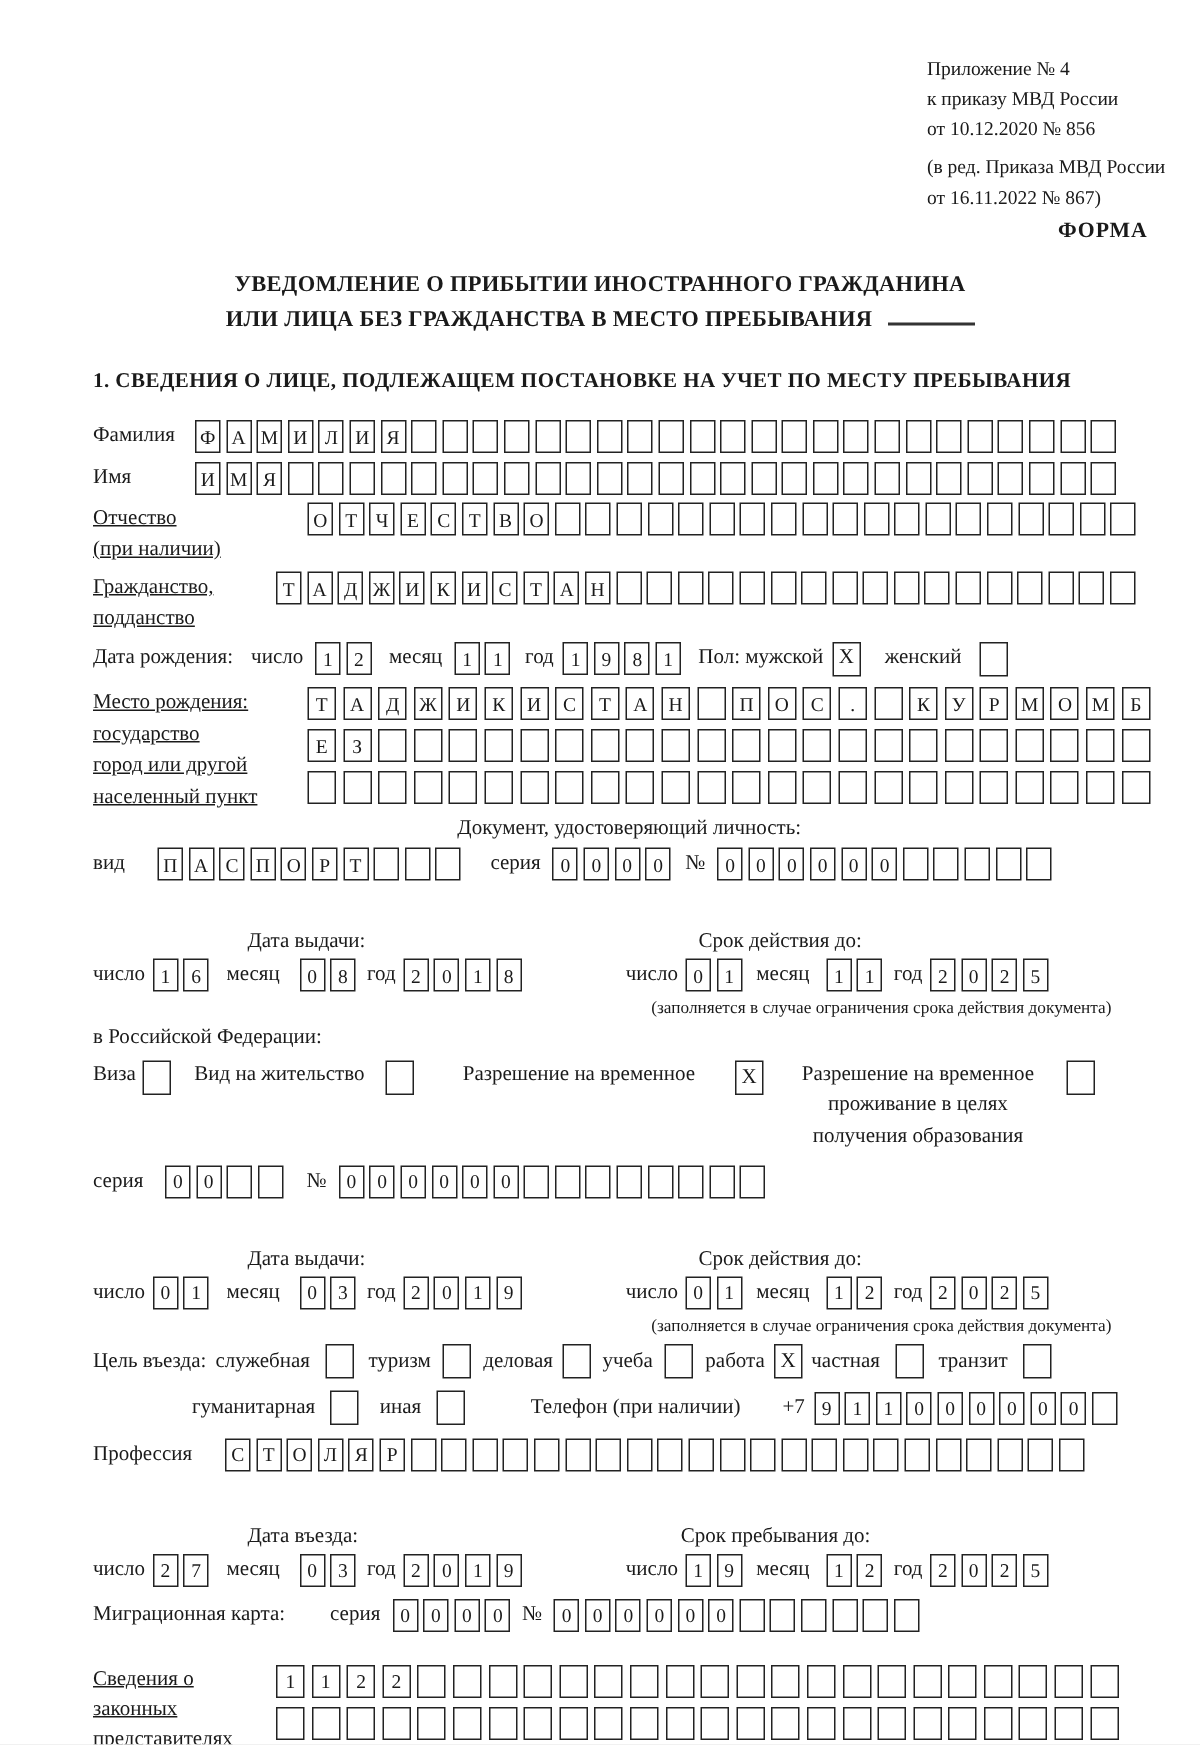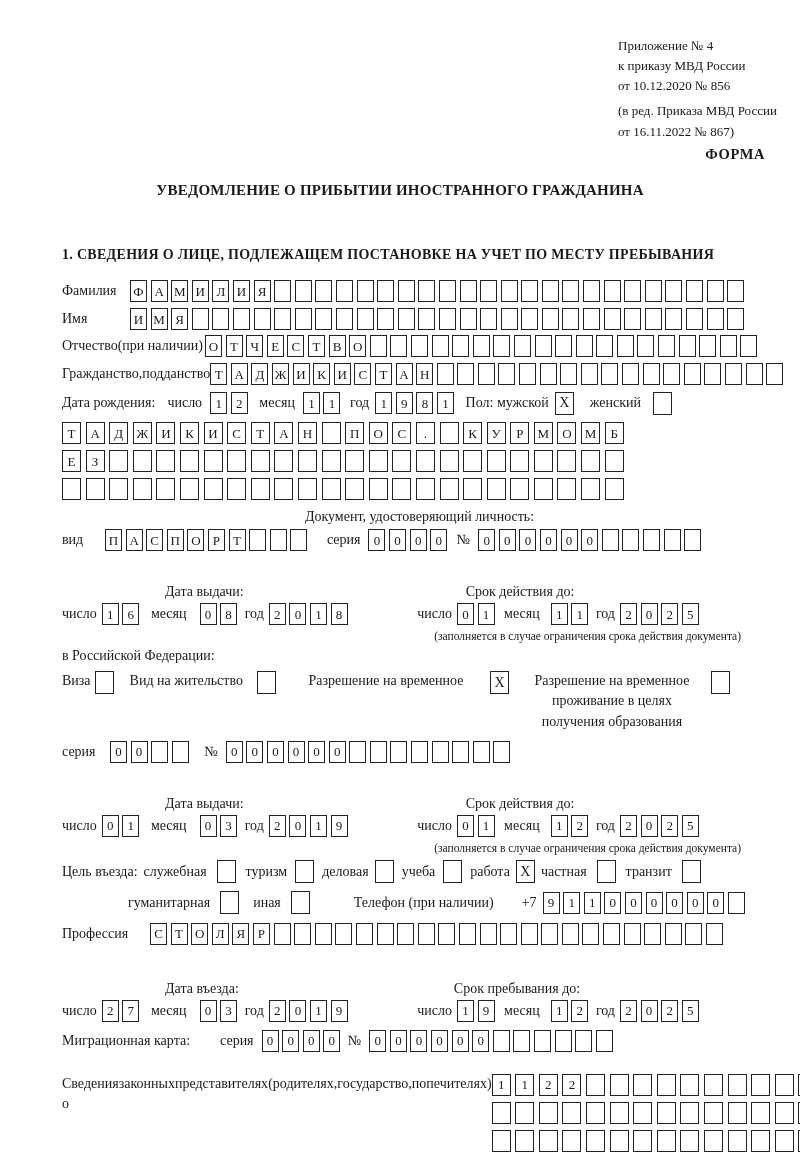--- a/index.html
+++ b/index.html
@@ -16,21 +16,21 @@
   .title { position:absolute; top:179px; left:0; width:800px; text-align:center;
            font-weight:bold; font-size:15px; line-height:1.5; letter-spacing:0.2px; }
   .uline { display:inline-block; width:58px; border-bottom:2px solid #333; margin-left:10px; }
   .sec-h { position:absolute; top:247px; left:62px; width:715px; font-weight:bold;
            font-size:14px; letter-spacing:0.3px; white-space:nowrap; }
   .body { position:absolute; top:279px; left:62px; width:715px; }
 
   .row { display:flex; align-items:center; margin-bottom:4px; min-height:24px; }
   .row.top { align-items:flex-start; }
   .lbl { font-size:14px; line-height:1.45; flex:0 0 auto; }
-  .lbl-col { display:flex; font-size:14px; line-height:1.5; flex:0 0 auto; }
+  .lbl-col { display:flex; flex-direction:column; font-size:14px; line-height:1.5; flex:0 0 auto;text-decoration:underline; }
   .cells { display:flex; align-items:center; flex:0 0 auto; }
   .cell { flex:0 0 auto; width:17px; height:22px; border:1.6px solid #222; margin-right:3.6px;
           display:inline-flex; align-items:center; justify-content:center;
           font-size:13px; line-height:1; background:#fff; }
   .wide .cell { width:19px; margin-right:4.6px; }
   .stack { display:flex; flex-direction:column; }
   .stack .cells { margin-bottom:6px; }
   .checkbox { flex:0 0 auto; width:19px; height:23px; border:1.6px solid #222;
               display:inline-flex; align-items:center; justify-content:center;
               font-size:14px; background:#fff; }
@@ -54,20 +54,21 @@
     <div>к приказу МВД России</div>
     <div>от 10.12.2020 № 856</div>
     <div class="amend">(в ред. Приказа МВД России</div>
     <div>от 16.11.2022 № 867)</div>
   </div>
 
   <div class="forma">ФОРМА</div>
 
   <div class="title">
     <div>УВЕДОМЛЕНИЕ О ПРИБЫТИИ ИНОСТРАННОГО ГРАЖДАНИНА</div>
+    <div><span>ИЛИ ЛИЦА БЕЗ ГРАЖДАНСТВА В МЕСТО ПРЕБЫВАНИЯ</span><span class="uline"></span></div>
   </div>
 
   <div class="sec-h">1. СВЕДЕНИЯ О ЛИЦЕ, ПОДЛЕЖАЩЕМ ПОСТАНОВКЕ НА УЧЕТ ПО МЕСТУ ПРЕБЫВАНИЯ</div>
 
   <div class="body">
 
     <div class="row">
       <span class="lbl" style="flex:0 0 68px">Фамилия</span>
       <div class="cells">
           <span class="cell">Ф</span>
@@ -231,20 +232,26 @@
           <span class="cell">8</span>
           <span class="cell">1</span>
         </div>
       <span class="lbl" style="margin-left:8px">Пол: мужской</span>
       <span class="checkbox" style="margin-left:6px">X</span>
       <span class="lbl" style="margin-left:16px">женский</span>
       <span class="checkbox" style="margin-left:12px"></span>
     </div>
 
     <div class="row top" style="margin-bottom:2px">
+      <div class="lbl-col" style="flex:0 0 143px">
+        <span>Место рождения:</span>
+        <span>государство</span>
+        <span>город или другой</span>
+        <span>населенный пункт</span>
+      </div>
       <div class="stack">
         <div class="cells wide">
             <span class="cell">Т</span>
             <span class="cell">А</span>
             <span class="cell">Д</span>
             <span class="cell">Ж</span>
             <span class="cell">И</span>
             <span class="cell">К</span>
             <span class="cell">И</span>
             <span class="cell">С</span>

